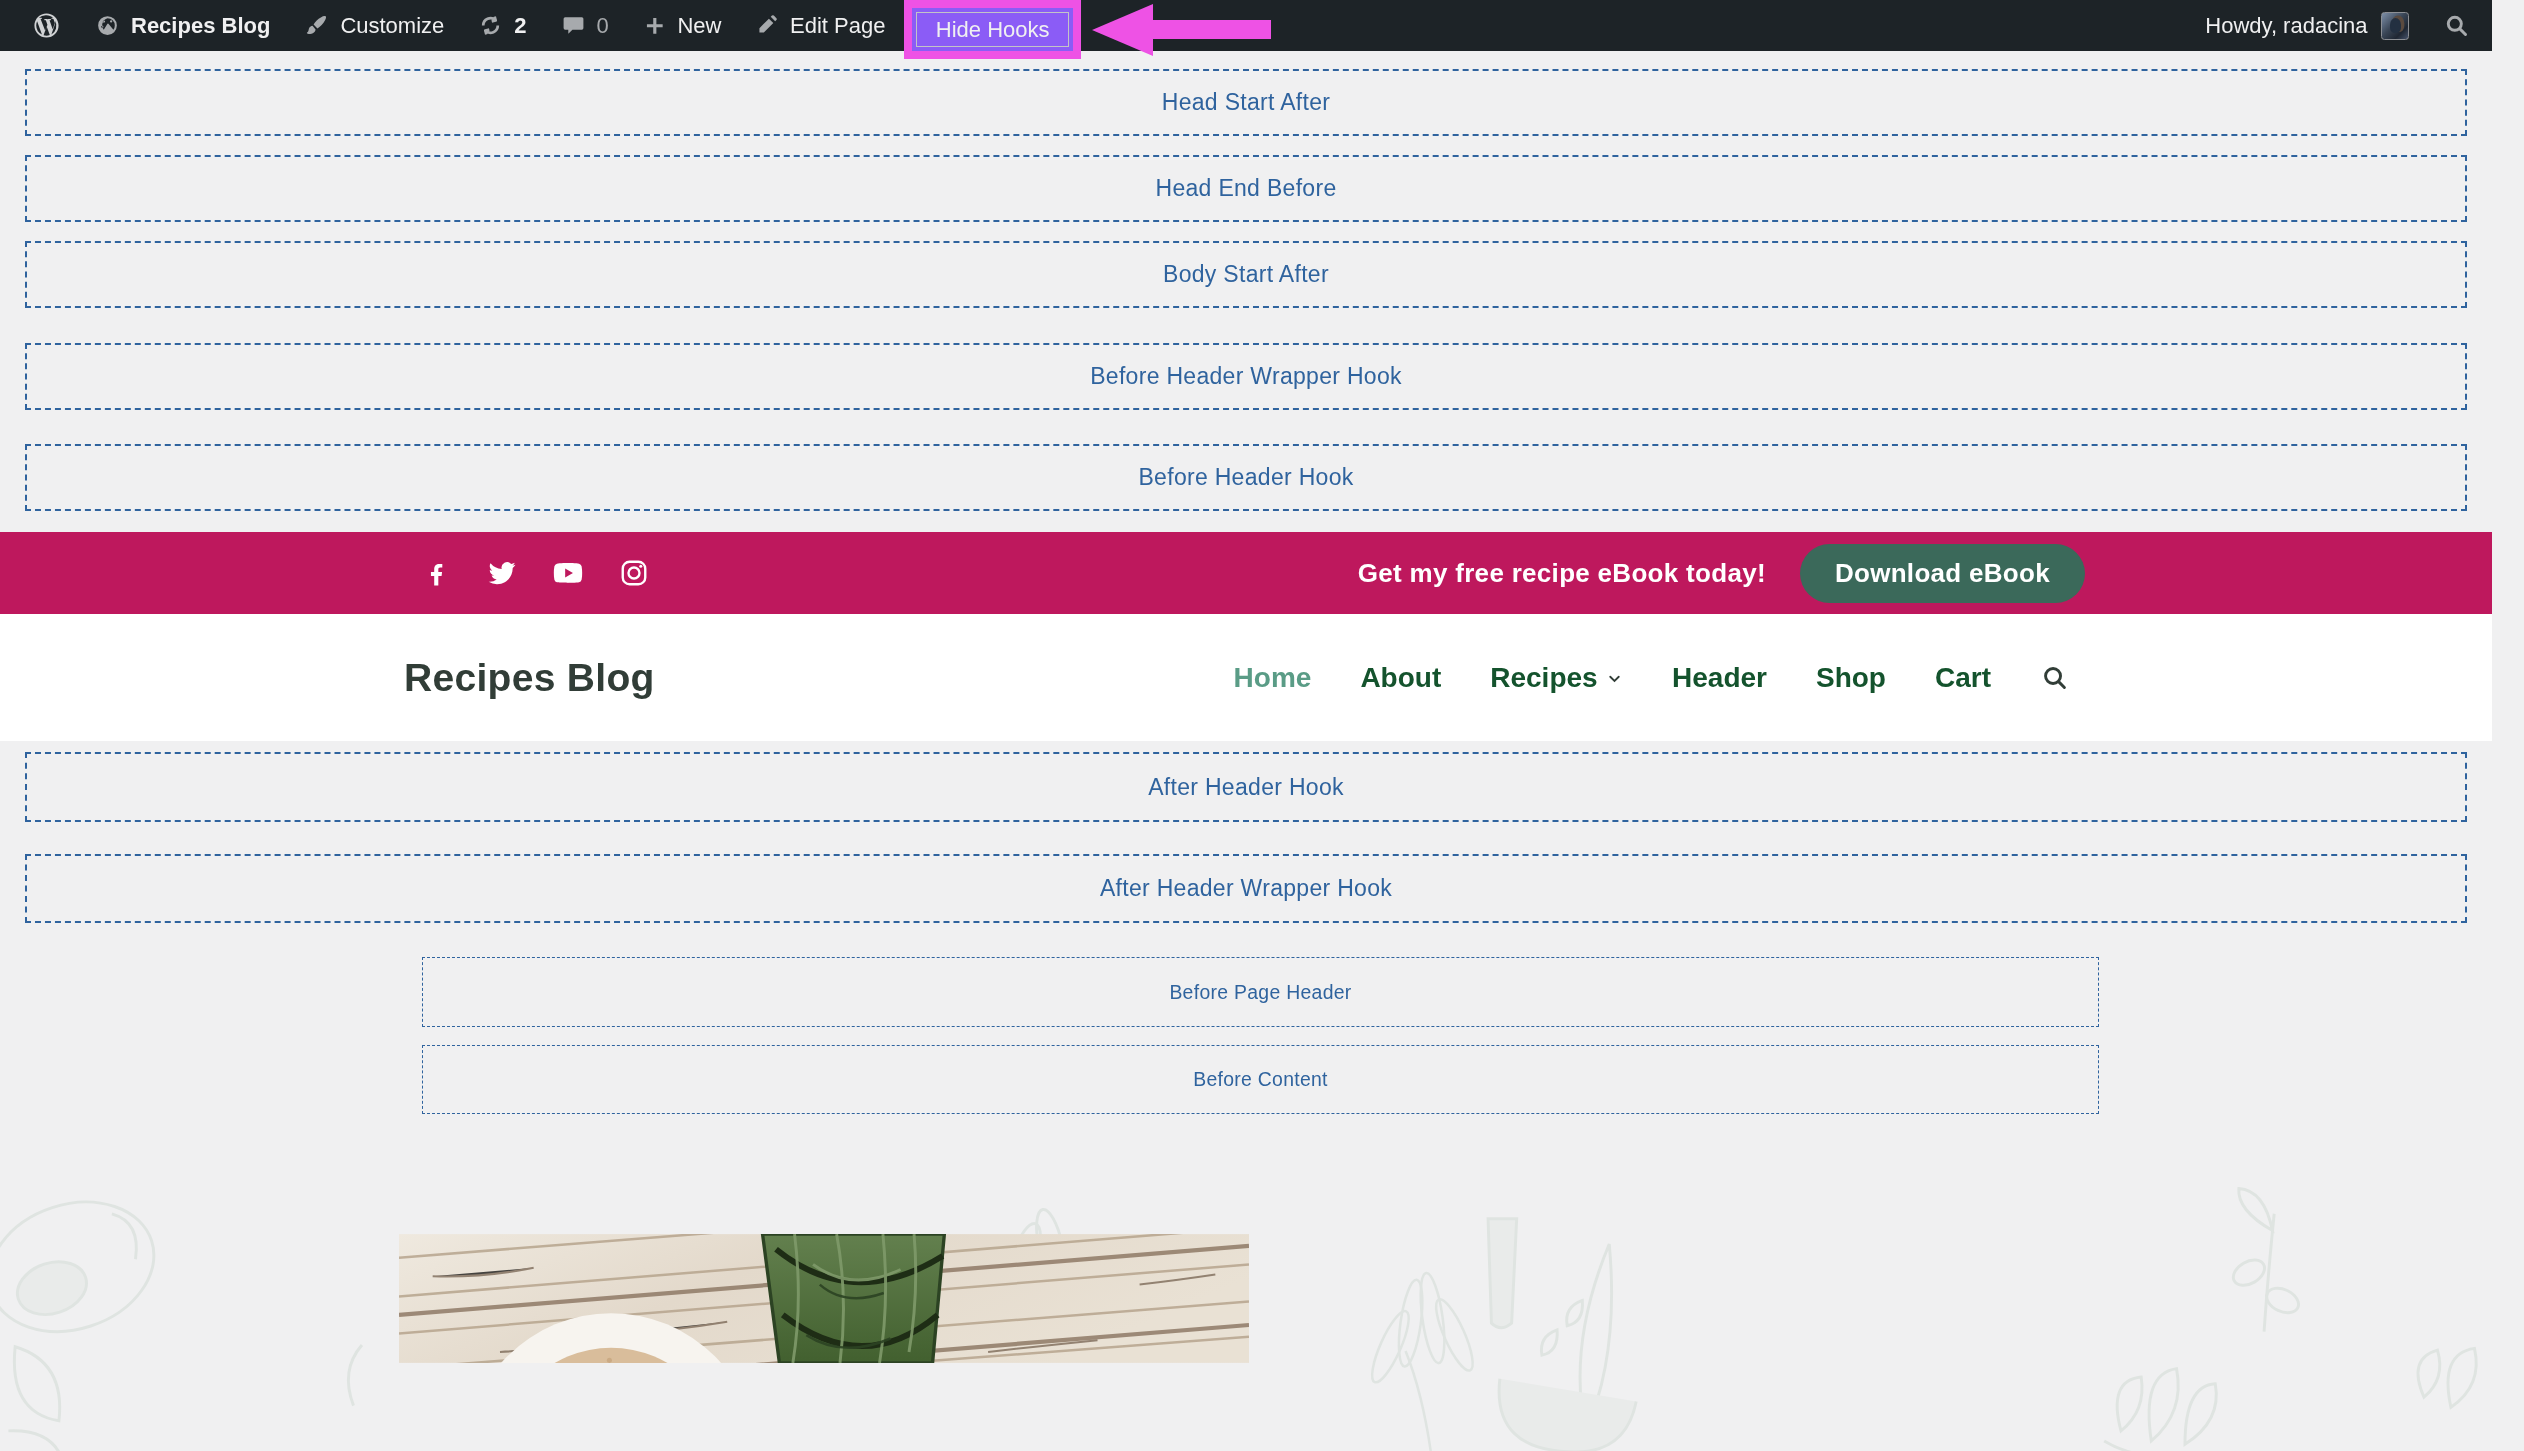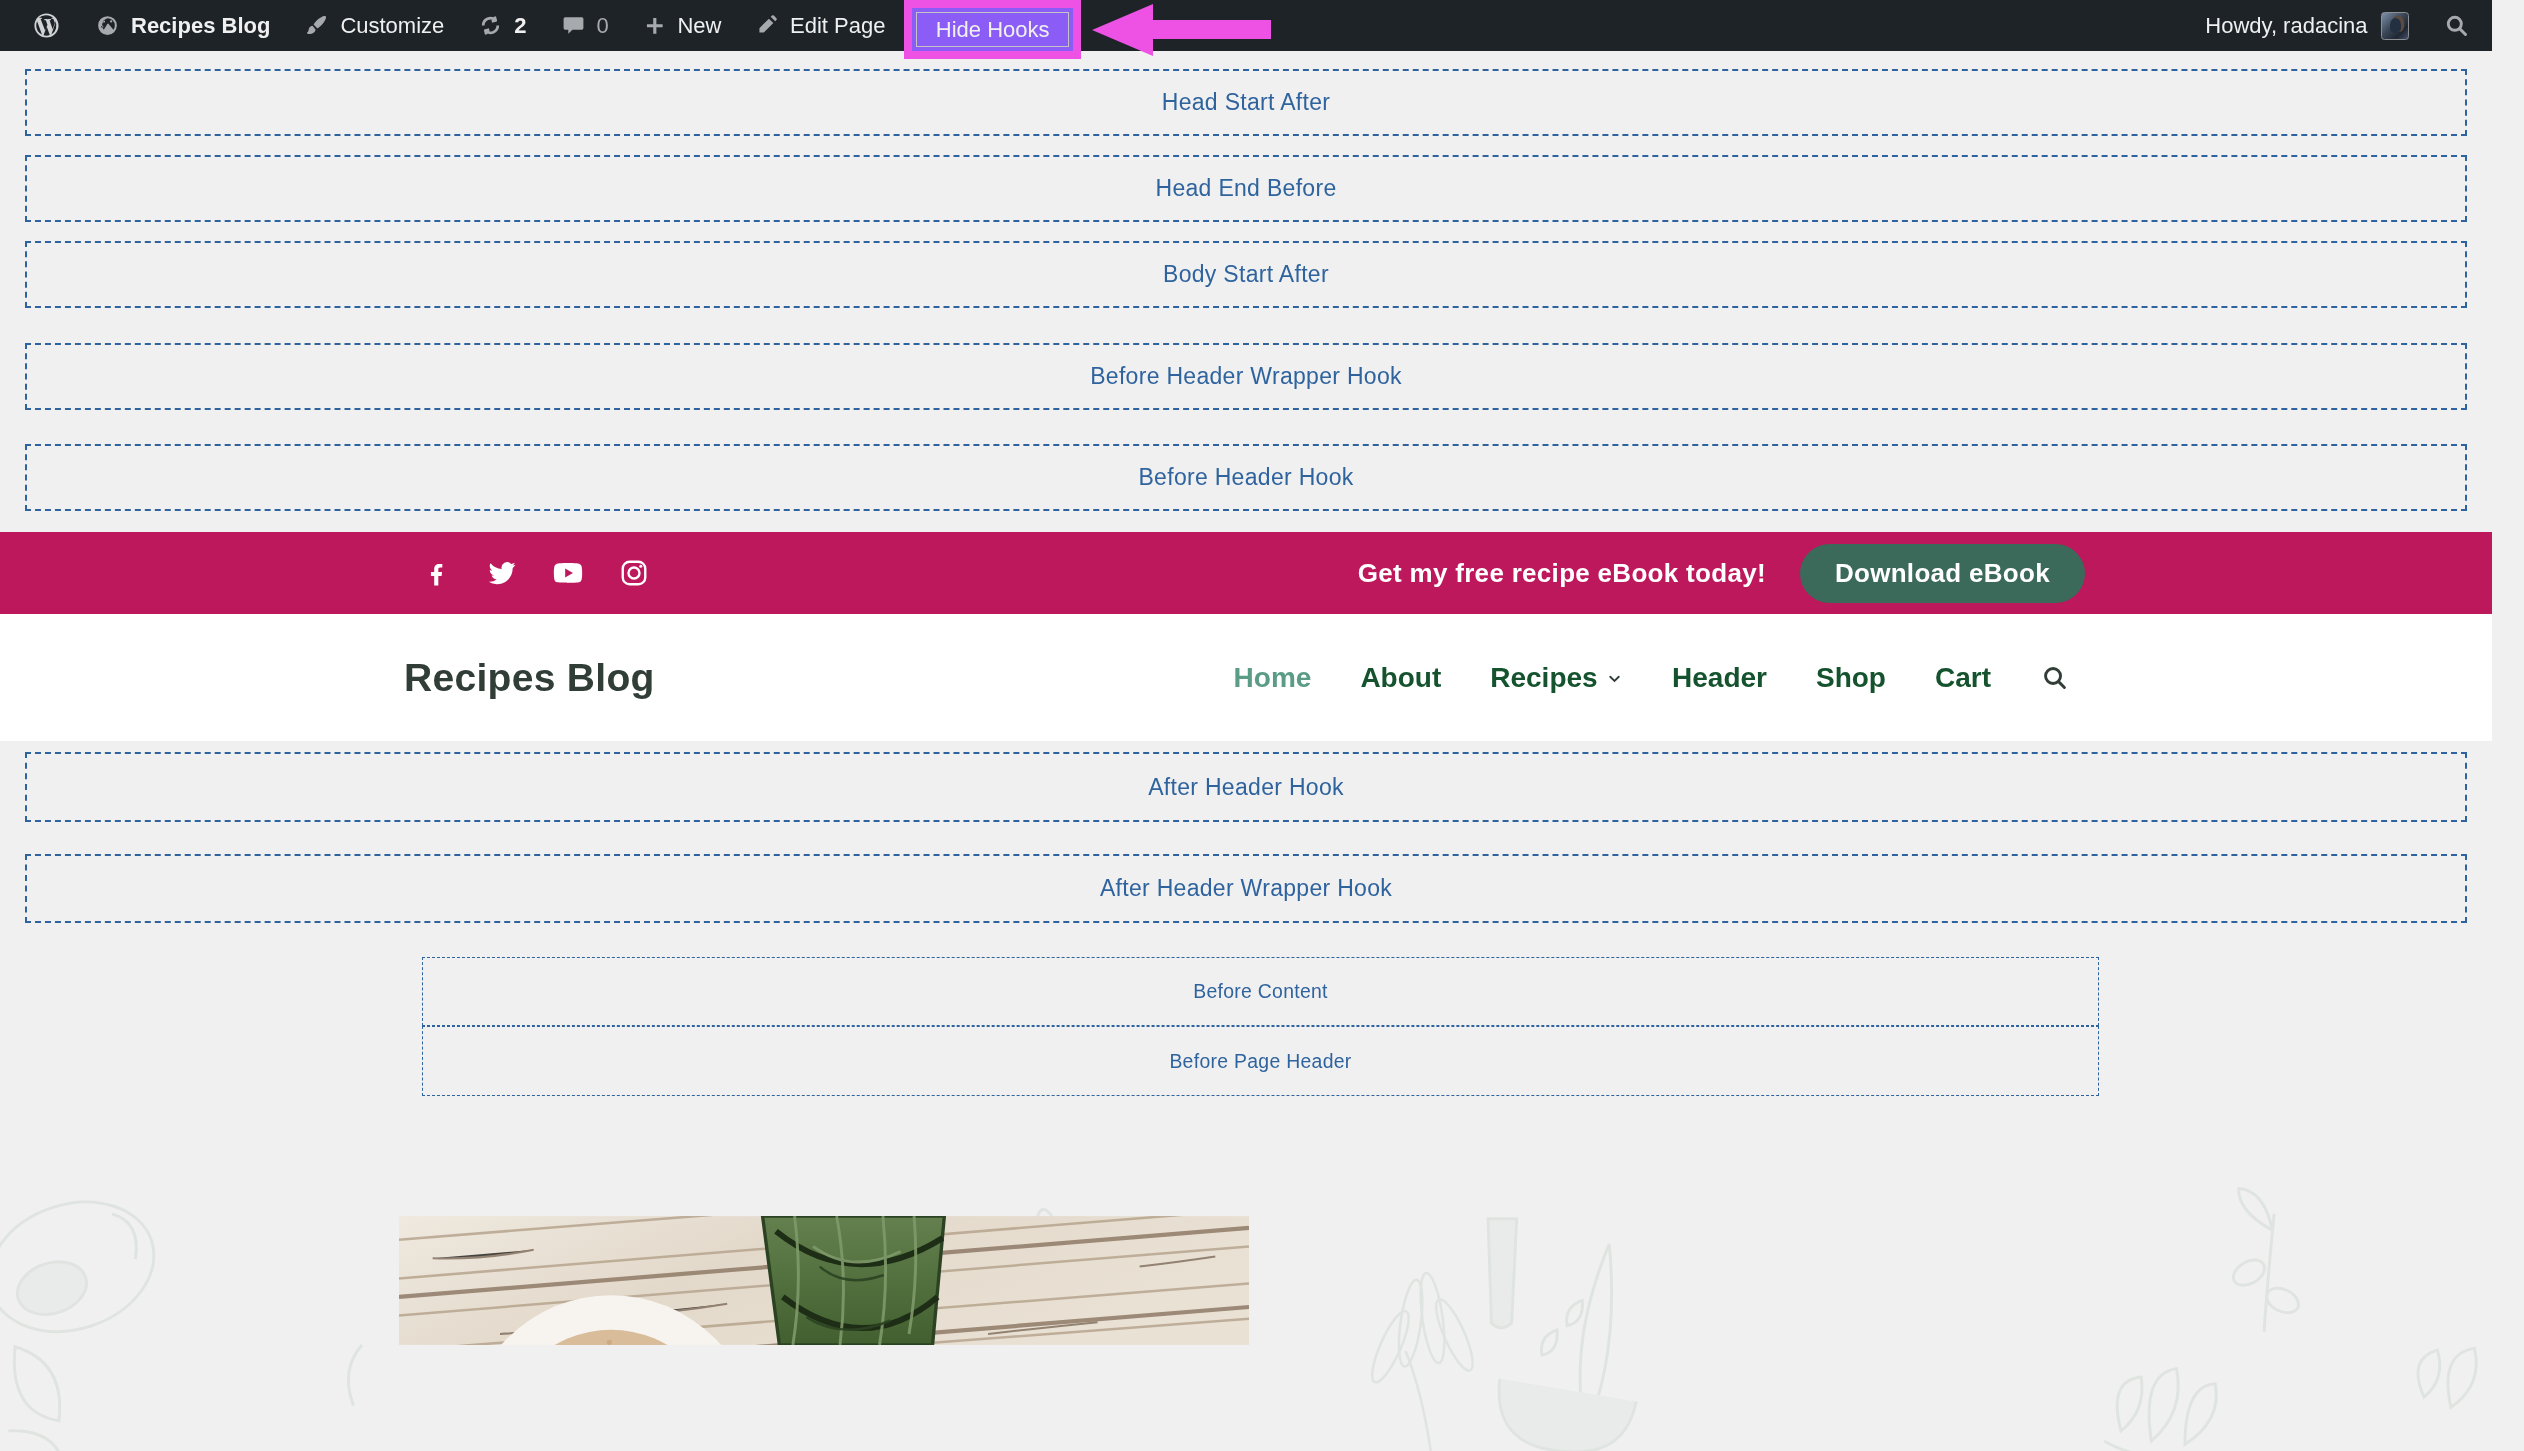--- a/index.html
+++ b/index.html
@@ -341,25 +341,25 @@
     <div class="hooks-after">
       <div class="hook-box h7">
         <span>After Header Hook</span>
       </div>
       <div class="hook-box h8">
         <span>After Header Wrapper Hook</span>
       </div>
     </div>
 
     <div class="hooks-narrow">
+      <div class="hook-box narrow h9">
+        <span>Before Page Header</span>
+      </div>
       <div class="hook-box narrow h10">
         <span>Before Content</span>
-      </div>
-      <div class="hook-box narrow h9">
-        <span>Before Page Header</span>
       </div>
     </div>
 
     <div class="photo-wrap">
       <svg width="850" height="129" viewBox="0 0 1010 153">
         <defs>
           <linearGradient id="wood" x1="0" y1="0" x2="1" y2="0.35">
             <stop offset="0" stop-color="#efe9df"></stop>
             <stop offset="0.45" stop-color="#e3d9cb"></stop>
             <stop offset="1" stop-color="#e9e1d4"></stop>

